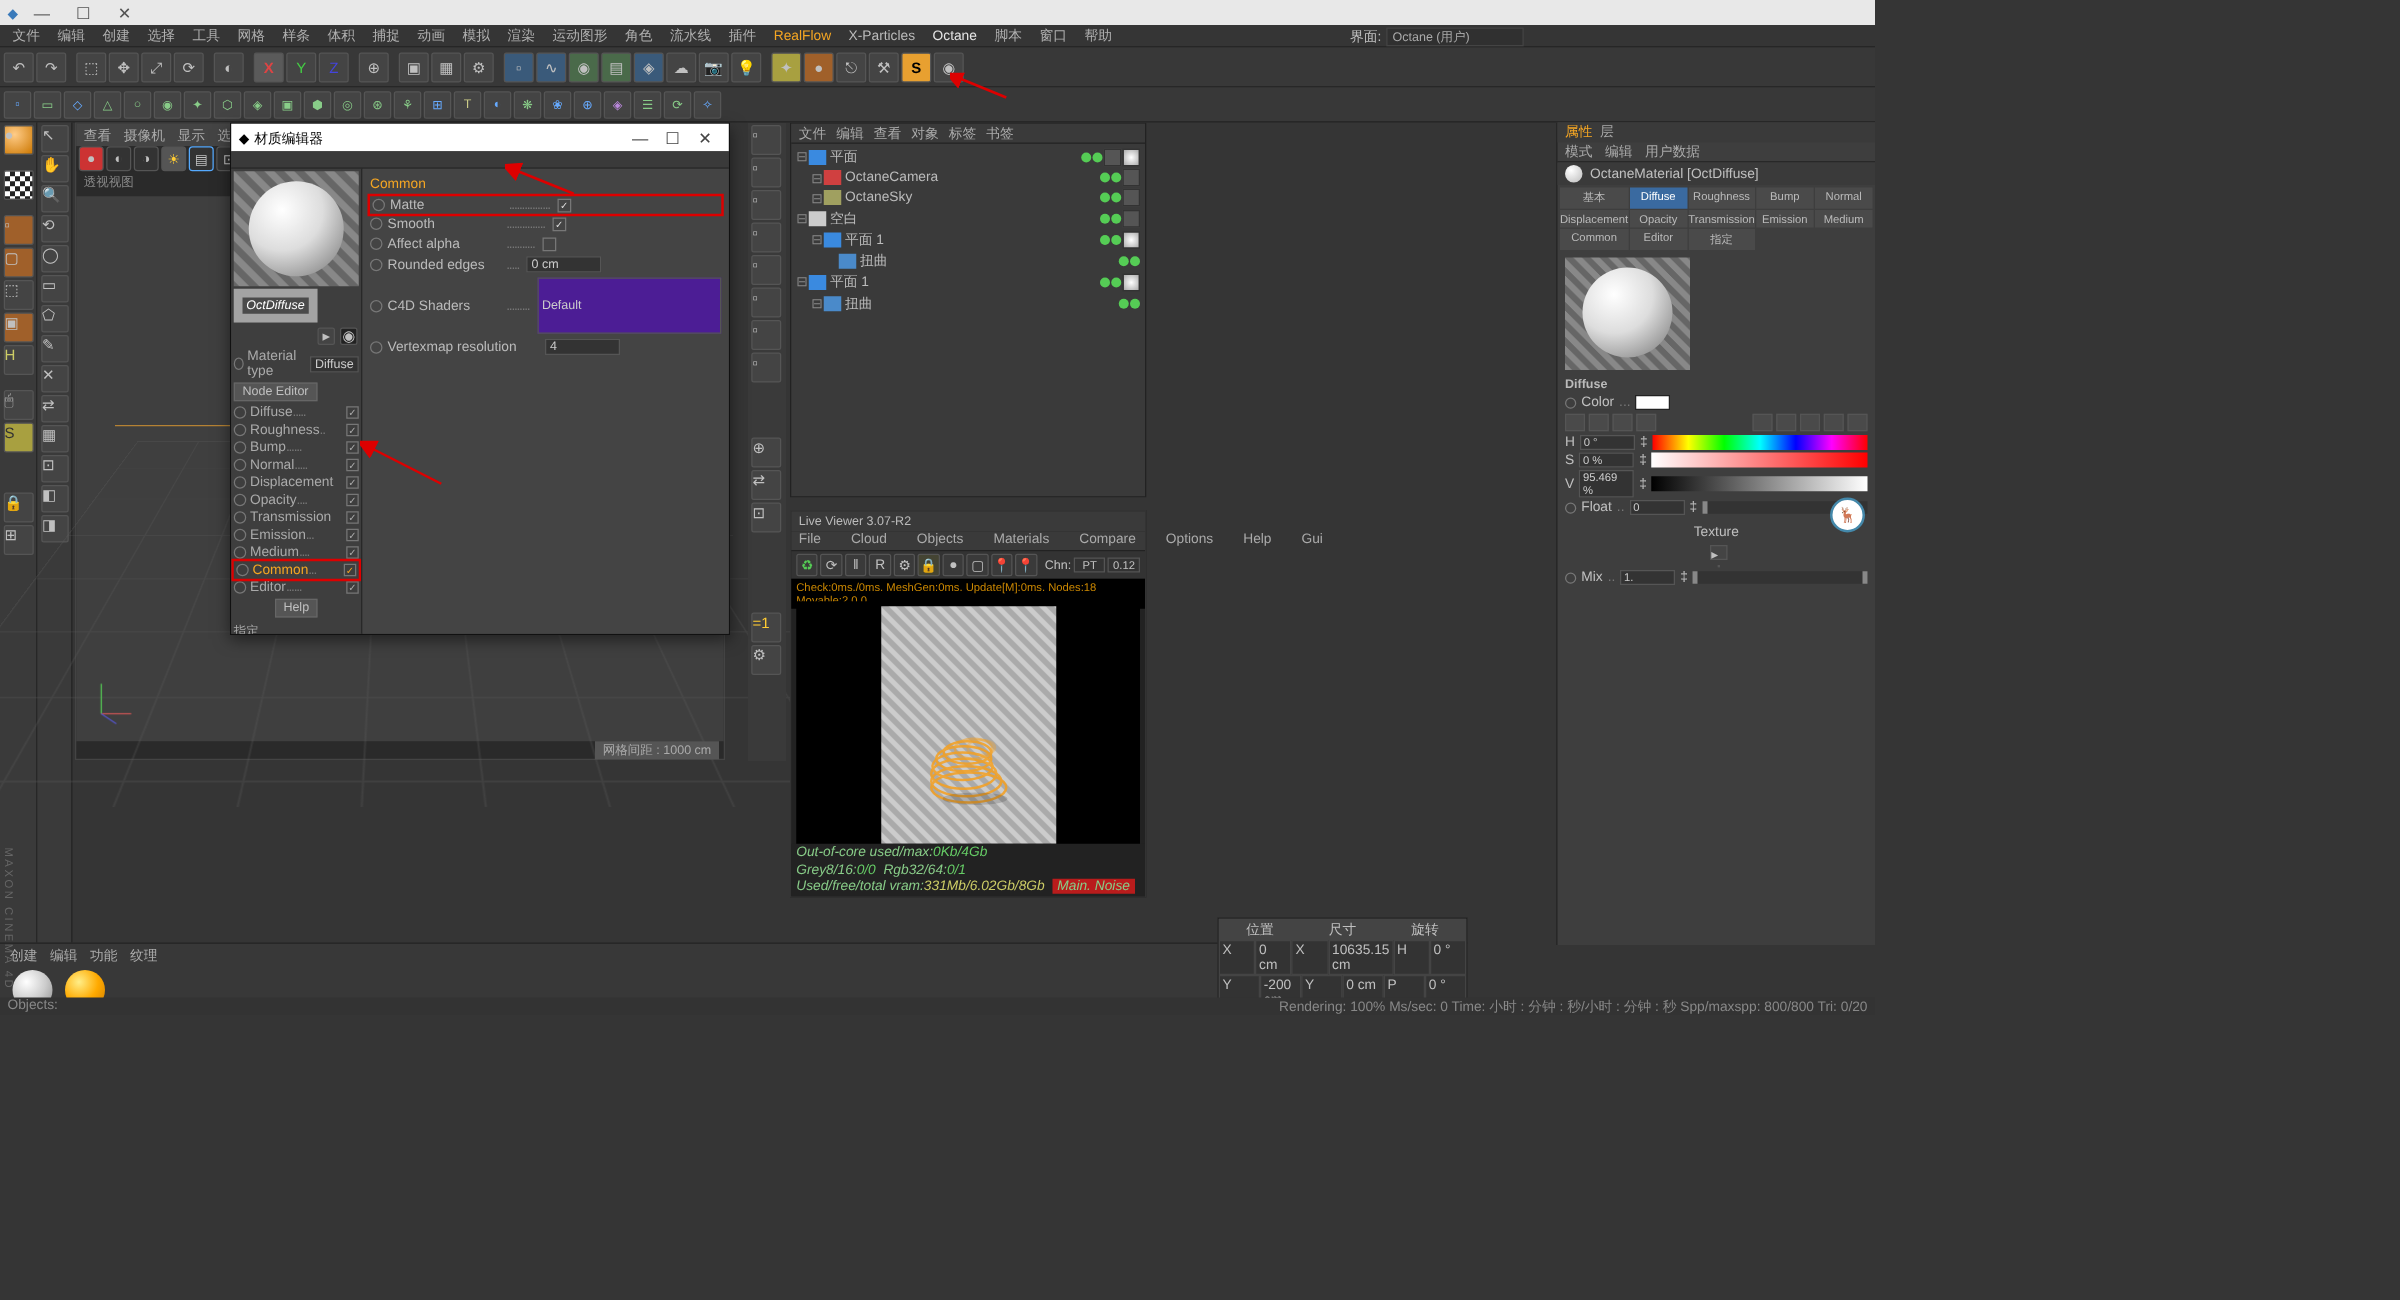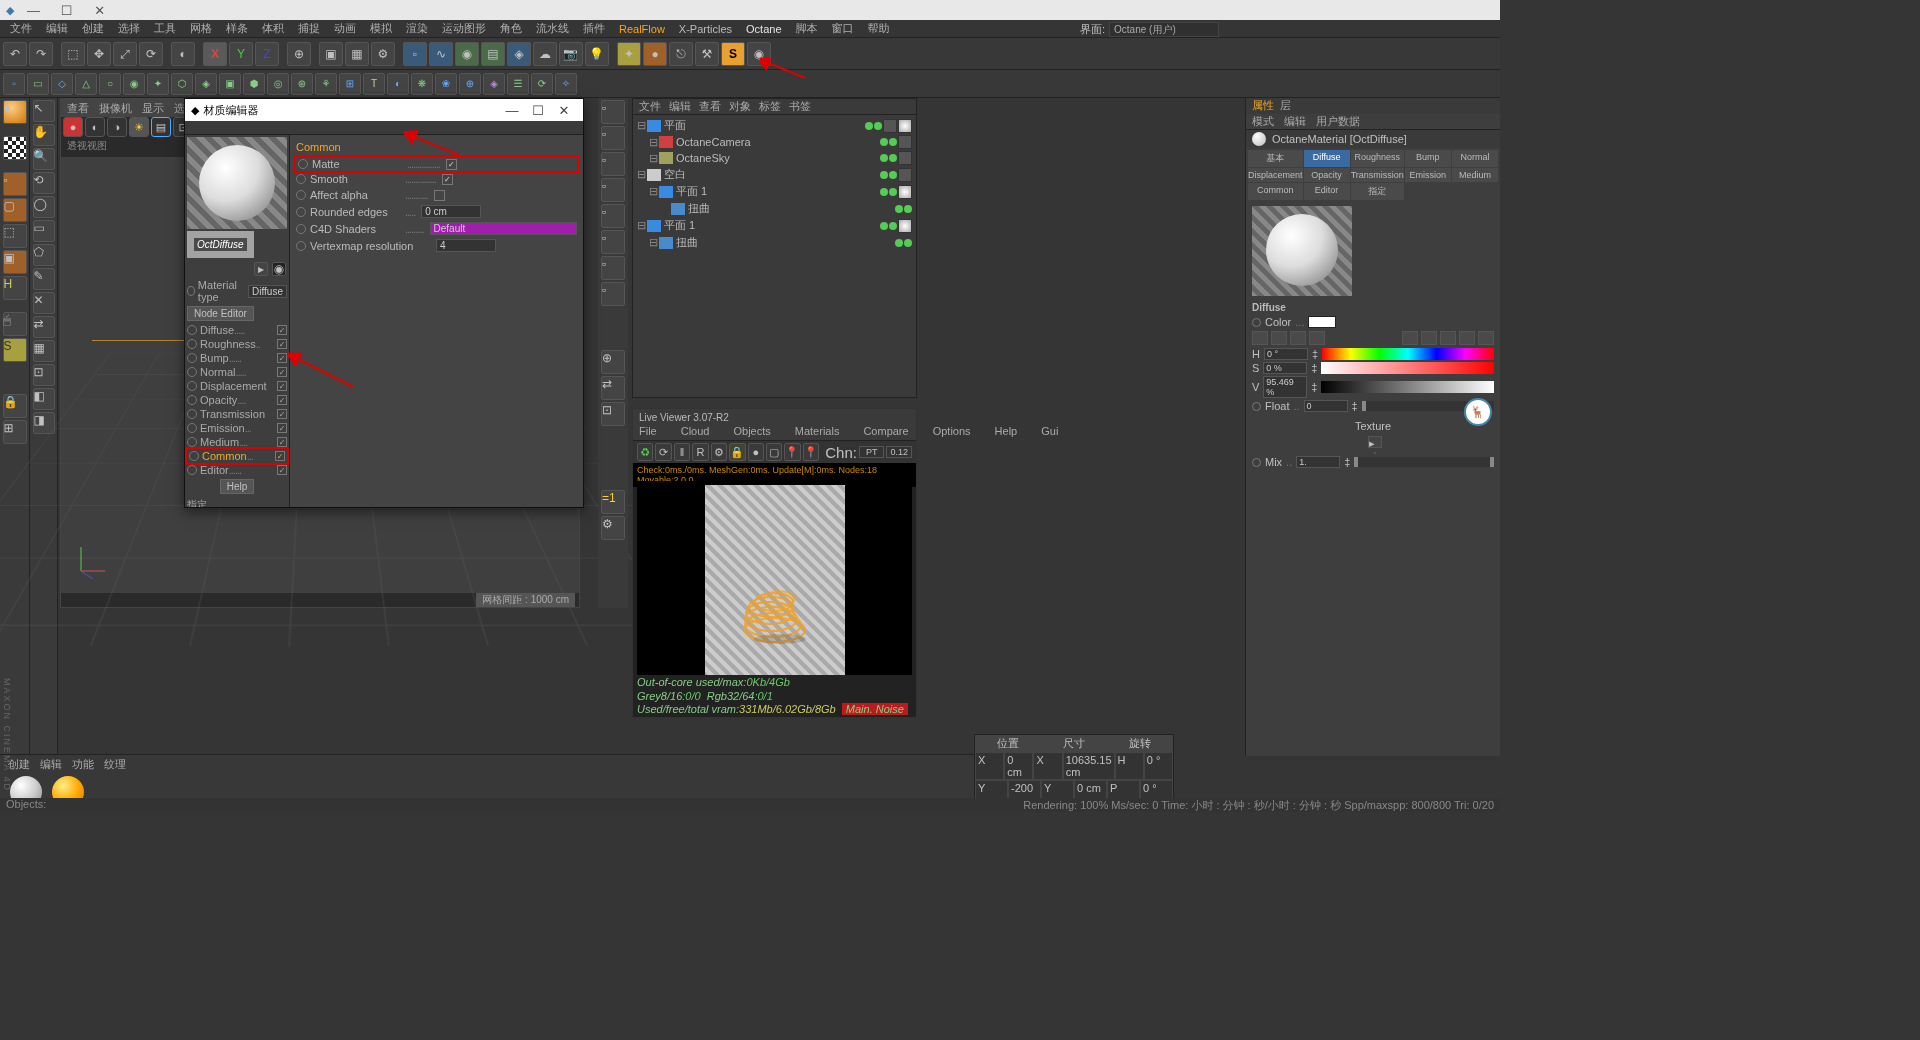--- a/index.html
+++ b/index.html
@@ -65,21 +65,21 @@
 
 .matdlg .rightp { flex:1; background:#444; padding:4px 6px; }
 .matdlg .rightp .hdr { color:#f5a623; font-size:11px; padding:2px 0 4px; }
 .matdlg .rrow { display:flex; align-items:center; padding:2px 0; font-size:10px; color:#bbb;}
 .matdlg .rrow .rad{width:10px;height:10px;border:1px solid #777;border-radius:50%;margin-right:4px;}
 .matdlg .rrow .lab{width:95px;}
 .matdlg .rrow .dots{color:#777;flex:0 0 auto;letter-spacing:-1px;}
 .matdlg .rrow .chk {width:11px;height:11px;border:1px solid #777;margin-left:6px;display:flex;align-items:center;justify-content:center;font-size:8px;color:#ddd;}
 .matdlg .rrow .chk.on::after{content:"✓";}
 .matdlg .rrow .inp { background:#333;border:1px solid #555;padding:0 3px;margin-left:6px;width:60px;font-size:10px;color:#ccc;}
-.matdlg .rrow .sel { background:#a21caf;border:1px solid #555;padding:0 3px;margin-left:6px;flex:1;font-size:10px;color:#ccc;}
+.matdlg .rrow .sel { background:#4c1d95;border:1px solid #555;padding:16px 3px;margin-left:6px;flex:1;font-size:10px;color:#ccc;}
 .matdlg .rrow.redbox { outline:2px solid #d00; padding:1px 2px; }
 
 .redarrow { position:absolute; z-index:30; pointer-events:none; }
 
 
 .rpanel { position:absolute; left:598px; top:0; width:30px; height:510px; background:#3a3a3a; }
 .rpanel .tb{width:24px;height:24px;margin:2px auto;display:block;}
 
 .objmgr { position:absolute; left:632px; top:0; width:285px; height:300px; background:#3a3a3a; border:1px solid #222; }
 .objmgr .omenu { height:16px; background:#3a3a3a; display:flex; gap:8px; padding:0 6px; font-size:10px; color:#aaa; border-bottom:1px solid #222;}
@@ -695,21 +695,21 @@
       <span class="lvb g">♻</span>
       <span class="lvb">⟳</span>
       <span class="lvb">‖</span>
       <span class="lvb">R</span>
       <span class="lvb">⚙</span>
       <span class="lvb y">🔒</span>
       <span class="lvb">●</span>
       <span class="lvb">▢</span>
       <span class="lvb">📍</span>
       <span class="lvb">📍</span>
-      <span style="margin-left:4px;font-size:15px;">Chn:</span>
+      <span style="margin-left:4px;font-size:10px;">Chn:</span>
       <span style="background:#333;border:1px solid #555;padding:0 6px;font-size:9px;">PT</span>
       <span style="background:#333;border:1px solid #555;padding:0 3px;font-size:9px;">0.12</span>
     </div>
     <div class="lvinfo">Check:0ms./0ms. MeshGen:0ms. Update[M]:0ms. Nodes:18 Movable:2  0 0</div>
     <div class="lvcanvas">
       <div class="render">
         <svg class="slinky" viewBox="0 0 80 70">
           <g fill="none" stroke="#f5a020" stroke-width="2" opacity="0.85">
             <ellipse cx="40" cy="55" rx="30" ry="12"></ellipse>
             <ellipse cx="38" cy="50" rx="28" ry="12"></ellipse>

